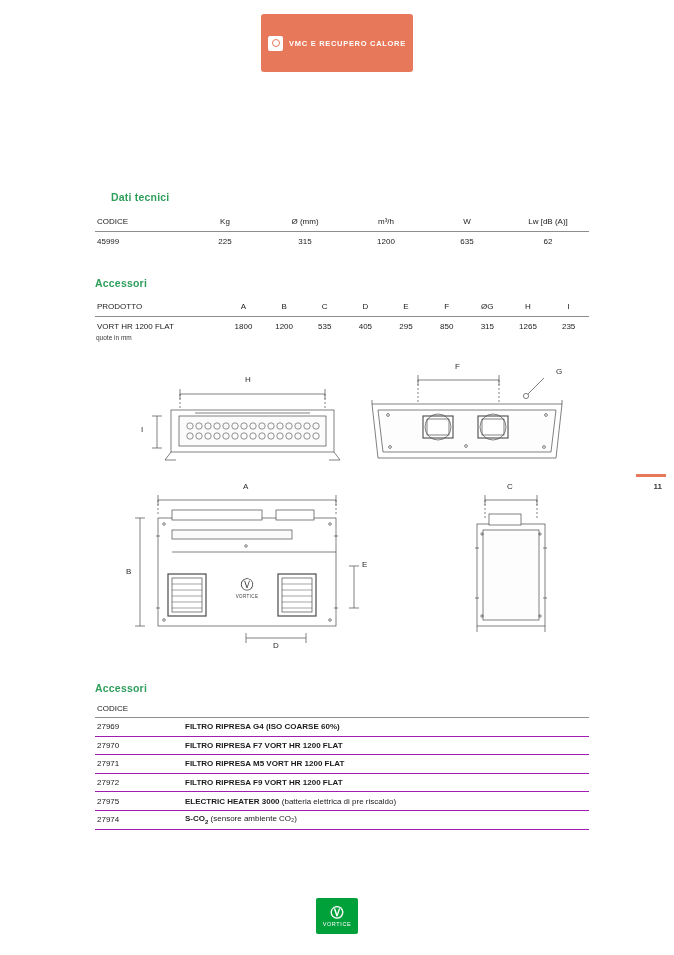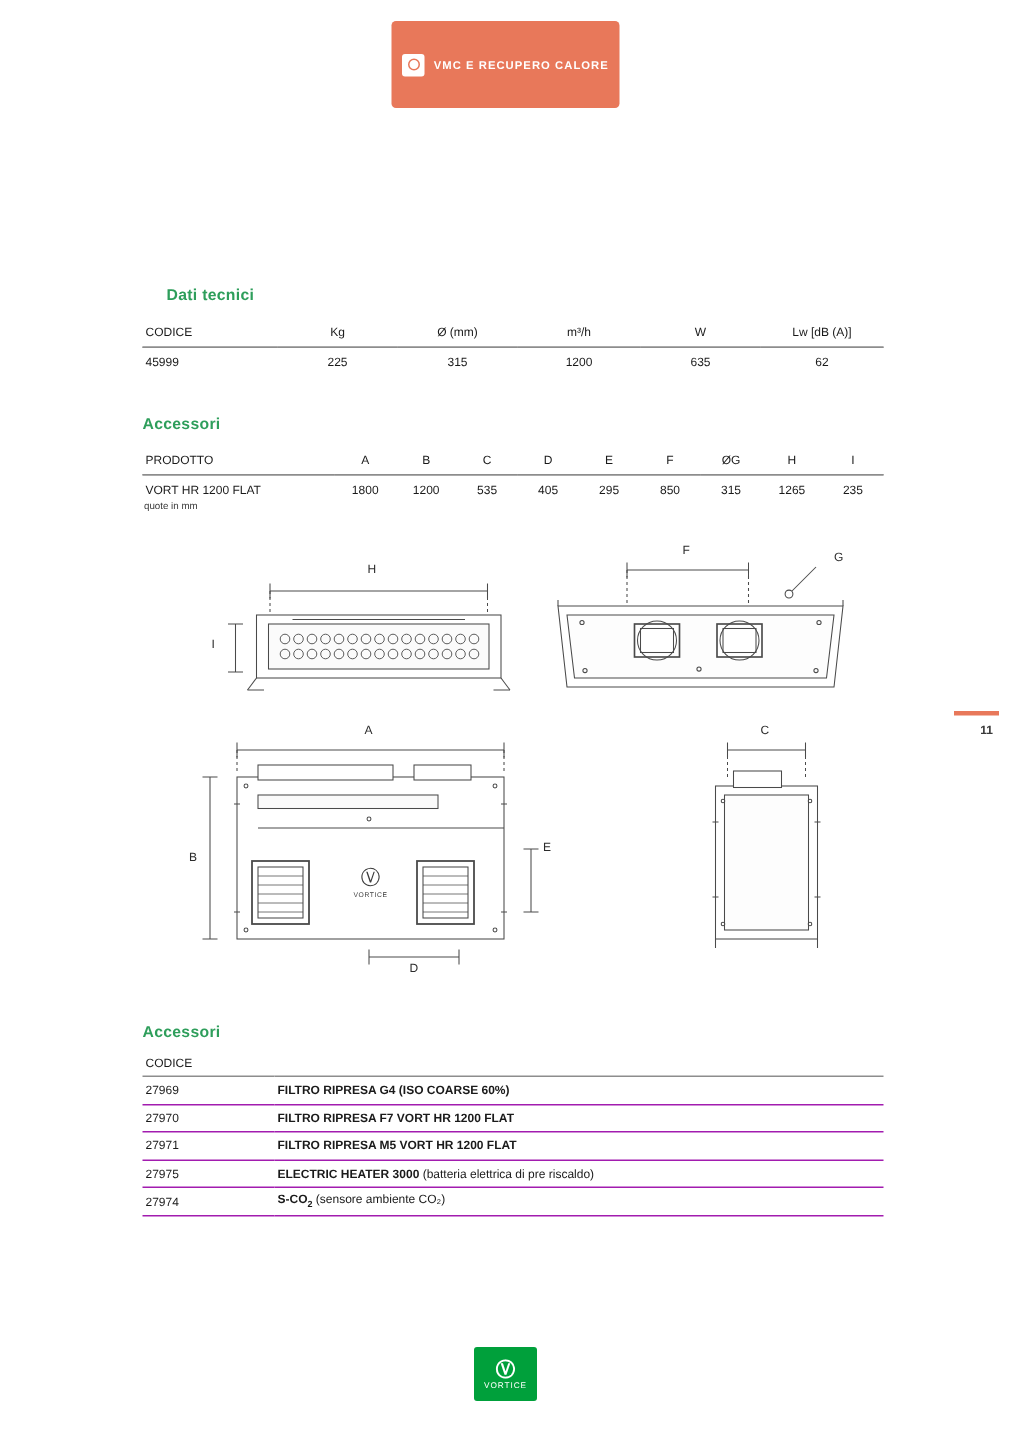--- a/index.html
+++ b/index.html
@@ -523,20 +523,24 @@
       </tr>
       <tr>
         <td>27970</td>
         <td class="desc"><b>FILTRO RIPRESA F7 VORT HR 1200 FLAT</b><span></span></td>
       </tr>
       <tr>
         <td>27971</td>
         <td class="desc"><b>FILTRO RIPRESA M5 VORT HR 1200 FLAT</b><span></span></td>
       </tr>
       <tr>
+        <td>27972</td>
+        <td class="desc"><b>FILTRO RIPRESA F9 VORT HR 1200 FLAT</b><span></span></td>
+      </tr>
+      <tr>
         <td>27975</td>
         <td class="desc"><b>ELECTRIC HEATER 3000</b><span> (batteria elettrica di pre riscaldo)</span></td>
       </tr>
       <tr>
         <td>27974</td>
         <td class="desc"><b>S-CO</b><b><sub>2</sub></b><span> (sensore ambiente CO₂)</span></td>
       </tr>
     </tbody>
   </table>
 

